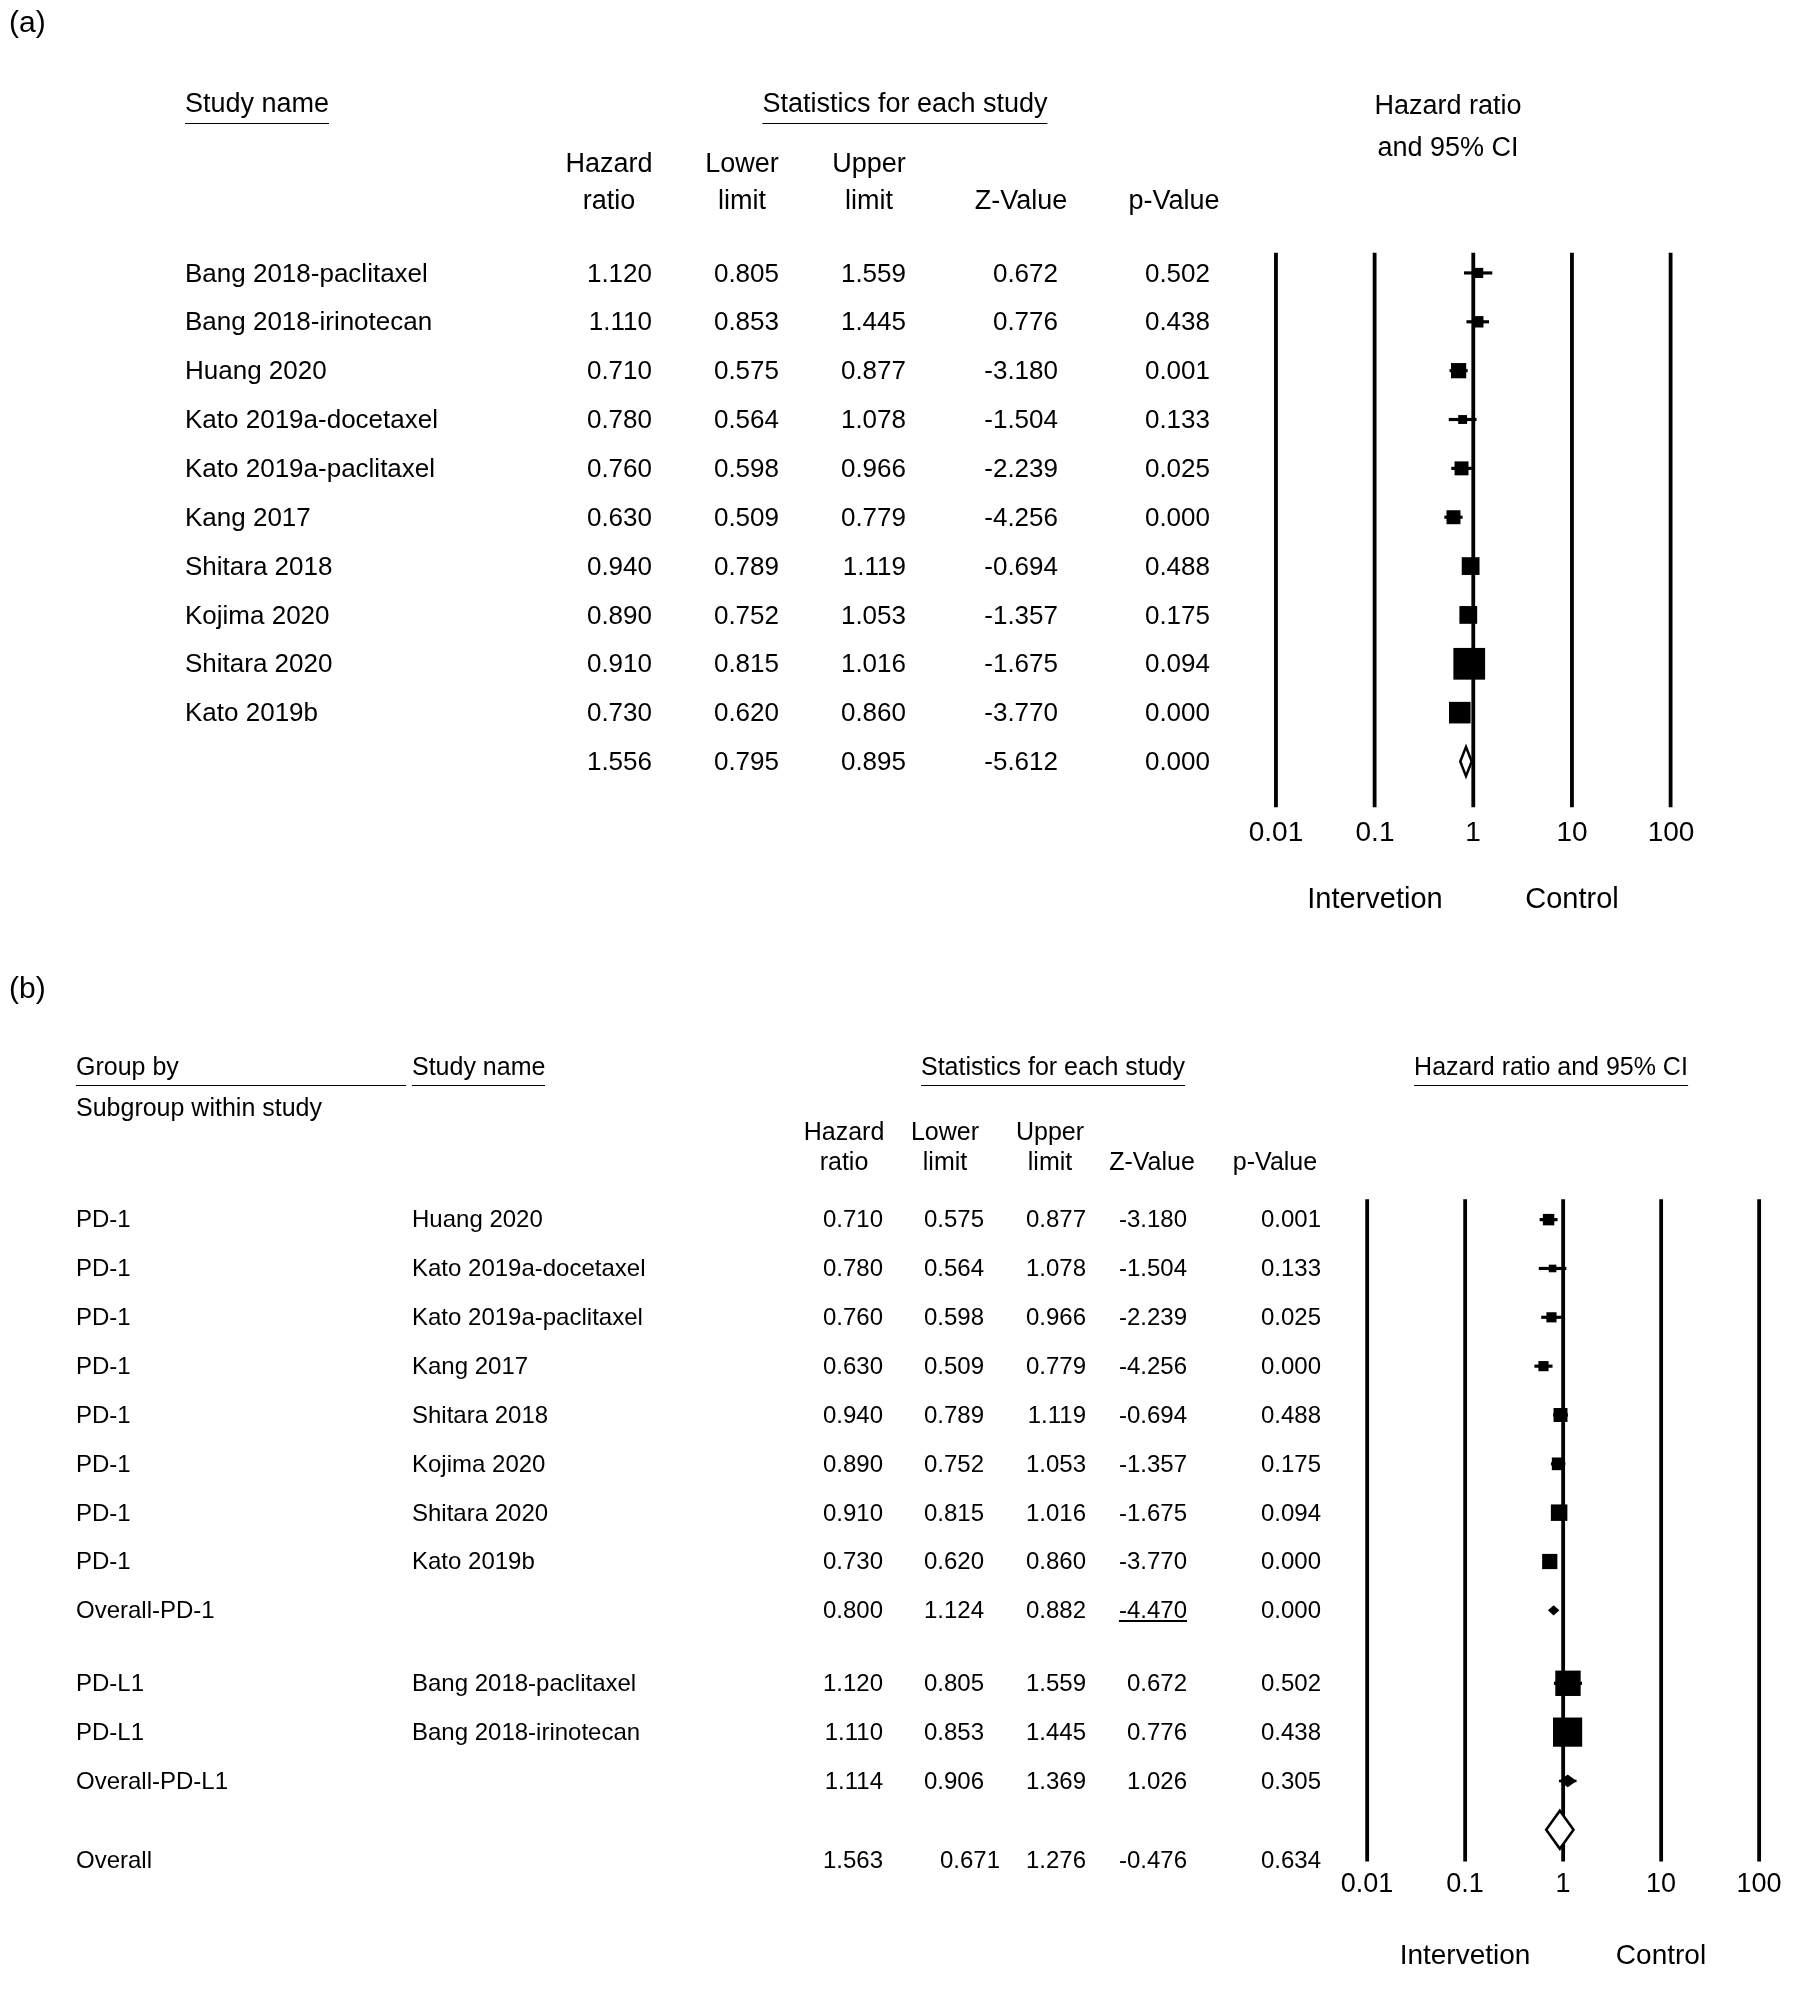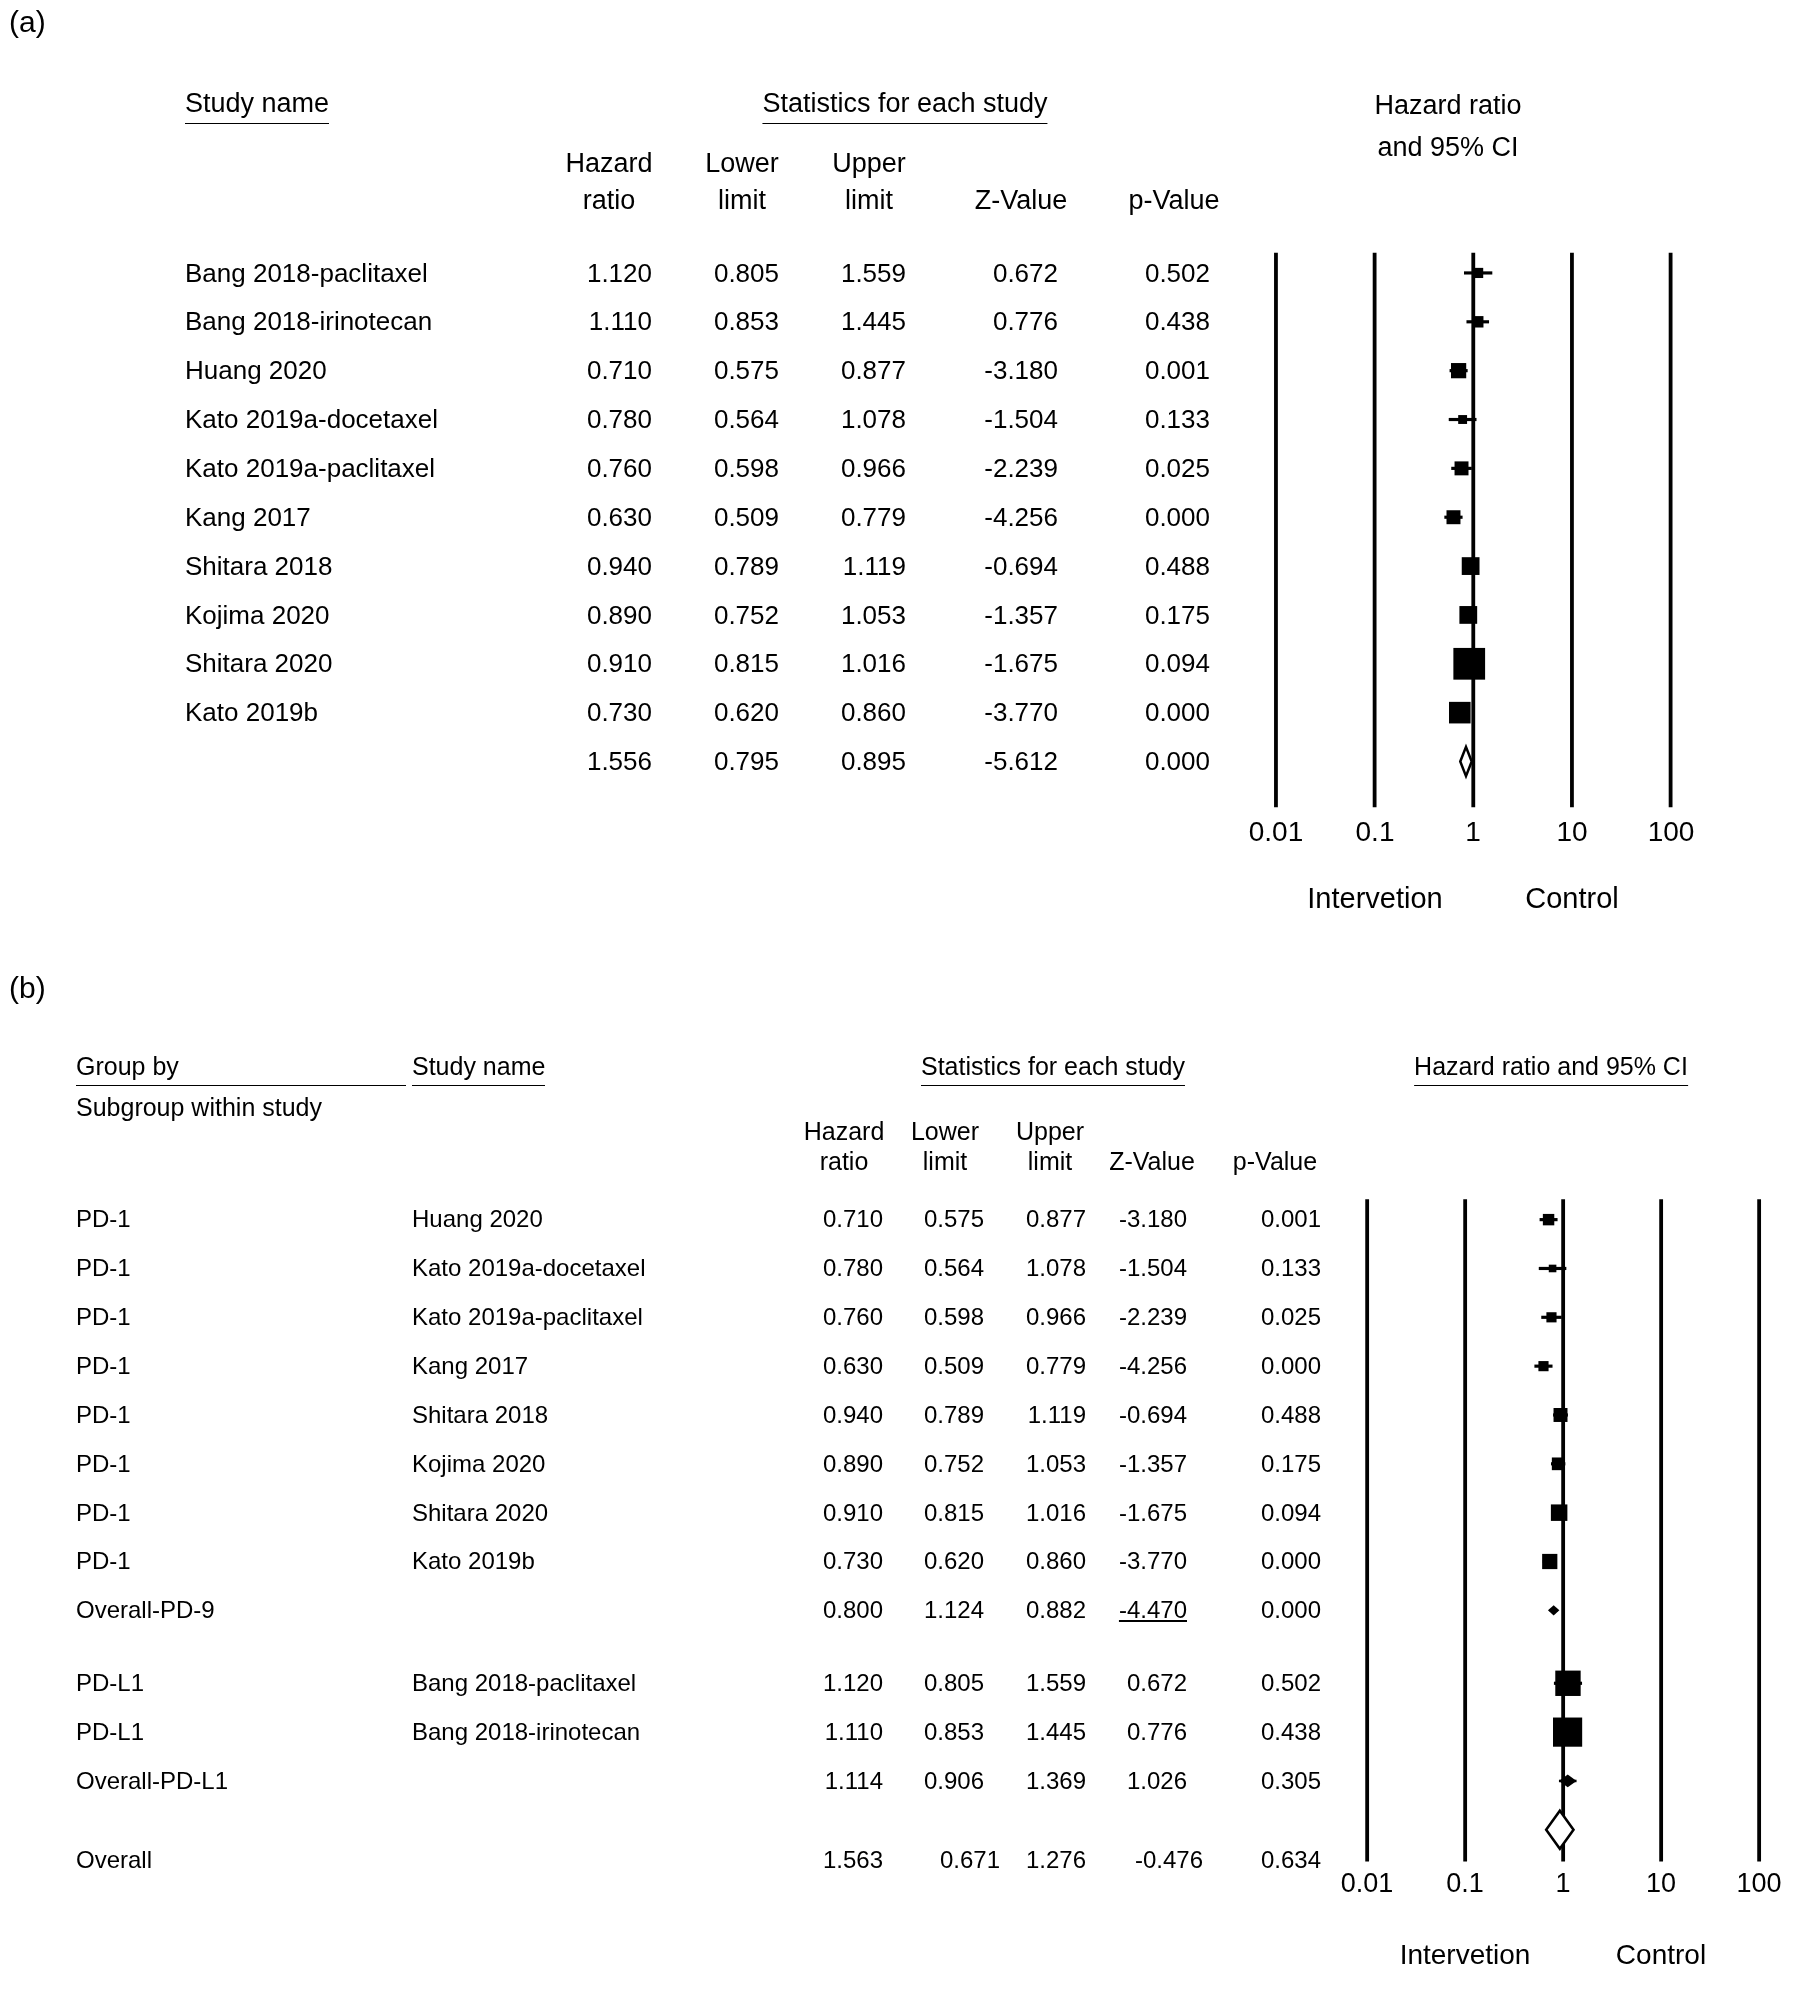--- a/index.html
+++ b/index.html
@@ -211,21 +211,21 @@
       <div class="abs" style="left: 934px; top: 527px; width: 152px; text-align: right; font-size: 24px;">1.016</div>
       <div class="abs" style="left: 1035px; top: 527px; width: 152px; text-align: right; font-size: 24px;">-1.675</div>
       <div class="abs" style="left: 1169px; top: 527px; width: 152px; text-align: right; font-size: 24px;">0.094</div>
       <div class="abs" style="left: 76px; top: 575px; font-size: 24px;">PD-1</div>
       <div class="abs" style="left: 412px; top: 575px; font-size: 24px;">Kato 2019b</div>
       <div class="abs" style="left: 731px; top: 575px; width: 152px; text-align: right; font-size: 24px;">0.730</div>
       <div class="abs" style="left: 832px; top: 575px; width: 152px; text-align: right; font-size: 24px;">0.620</div>
       <div class="abs" style="left: 934px; top: 575px; width: 152px; text-align: right; font-size: 24px;">0.860</div>
       <div class="abs" style="left: 1035px; top: 575px; width: 152px; text-align: right; font-size: 24px;">-3.770</div>
       <div class="abs" style="left: 1169px; top: 575px; width: 152px; text-align: right; font-size: 24px;">0.000</div>
-      <div class="abs" style="left: 76px; top: 624px; font-size: 24px;">Overall-PD-9</div>
+      <div class="abs" style="left: 76px; top: 624px; font-size: 24px;">Overall-PD-1</div>
       <div class="abs" style="left: 731px; top: 624px; width: 152px; text-align: right; font-size: 24px;">0.800</div>
       <div class="abs" style="left: 832px; top: 624px; width: 152px; text-align: right; font-size: 24px;">1.124</div>
       <div class="abs" style="left: 934px; top: 624px; width: 152px; text-align: right; font-size: 24px;">0.882</div>
       <div class="abs" style="left: 1035px; top: 624px; width: 152px; text-align: right; font-size: 24px; text-decoration: underline;">-4.470</div>
       <div class="abs" style="left: 1169px; top: 624px; width: 152px; text-align: right; font-size: 24px;">0.000</div>
       <div class="abs" style="left: 76px; top: 697px; font-size: 24px;">PD-L1</div>
       <div class="abs" style="left: 412px; top: 697px; font-size: 24px;">Bang 2018-paclitaxel</div>
       <div class="abs" style="left: 731px; top: 697px; width: 152px; text-align: right; font-size: 24px;">1.120</div>
       <div class="abs" style="left: 832px; top: 697px; width: 152px; text-align: right; font-size: 24px;">0.805</div>
       <div class="abs" style="left: 934px; top: 697px; width: 152px; text-align: right; font-size: 24px;">1.559</div>
@@ -241,21 +241,21 @@
       <div class="abs" style="left: 76px; top: 795px; font-size: 24px;">Overall-PD-L1</div>
       <div class="abs" style="left: 731px; top: 795px; width: 152px; text-align: right; font-size: 24px;">1.114</div>
       <div class="abs" style="left: 832px; top: 795px; width: 152px; text-align: right; font-size: 24px;">0.906</div>
       <div class="abs" style="left: 934px; top: 795px; width: 152px; text-align: right; font-size: 24px;">1.369</div>
       <div class="abs" style="left: 1035px; top: 795px; width: 152px; text-align: right; font-size: 24px;">1.026</div>
       <div class="abs" style="left: 1169px; top: 795px; width: 152px; text-align: right; font-size: 24px;">0.305</div>
       <div class="abs" style="left: 76px; top: 874px; font-size: 24px;">Overall</div>
       <div class="abs" style="left: 731px; top: 874px; width: 152px; text-align: right; font-size: 24px;">1.563</div>
       <div class="abs" style="left: 848px; top: 874px; width: 152px; text-align: right; font-size: 24px;">0.671</div>
       <div class="abs" style="left: 934px; top: 874px; width: 152px; text-align: right; font-size: 24px;">1.276</div>
-      <div class="abs" style="left: 1035px; top: 874px; width: 152px; text-align: right; font-size: 24px; margin-left: 16px;">-0.476</div>
+      <div class="abs" style="left: 1035px; top: 874px; width: 152px; text-align: right; font-size: 24px;">-0.476</div>
       <div class="abs" style="left: 1169px; top: 874px; width: 152px; text-align: right; font-size: 24px;">0.634</div>
       <svg width="1814" height="1044" class="plot-svg" viewBox="0 0 2859 1646">
         <line x1="2155" x2="2155" y1="360" y2="1404" stroke="#000000" stroke-width="6"></line>
         <line x1="2309.5" x2="2309.5" y1="360" y2="1404" stroke="#000000" stroke-width="6"></line>
         <line x1="2464" x2="2464" y1="360" y2="1404" stroke="#000000" stroke-width="6"></line>
         <line x1="2618.5" x2="2618.5" y1="360" y2="1404" stroke="#000000" stroke-width="6"></line>
         <line x1="2773" x2="2773" y1="360" y2="1404" stroke="#000000" stroke-width="6"></line>
         <line x1="2426.8686820045477" x2="2455.193437175053" y1="392" y2="392" stroke="#000" stroke-width="5"></line>
         <rect x="2432.019414877097" y="383" width="18" height="18" fill="#000"></rect>
         <line x1="2425.5726215654263" x2="2469.039598551436" y1="469" y2="469" stroke="#000" stroke-width="5"></line>

